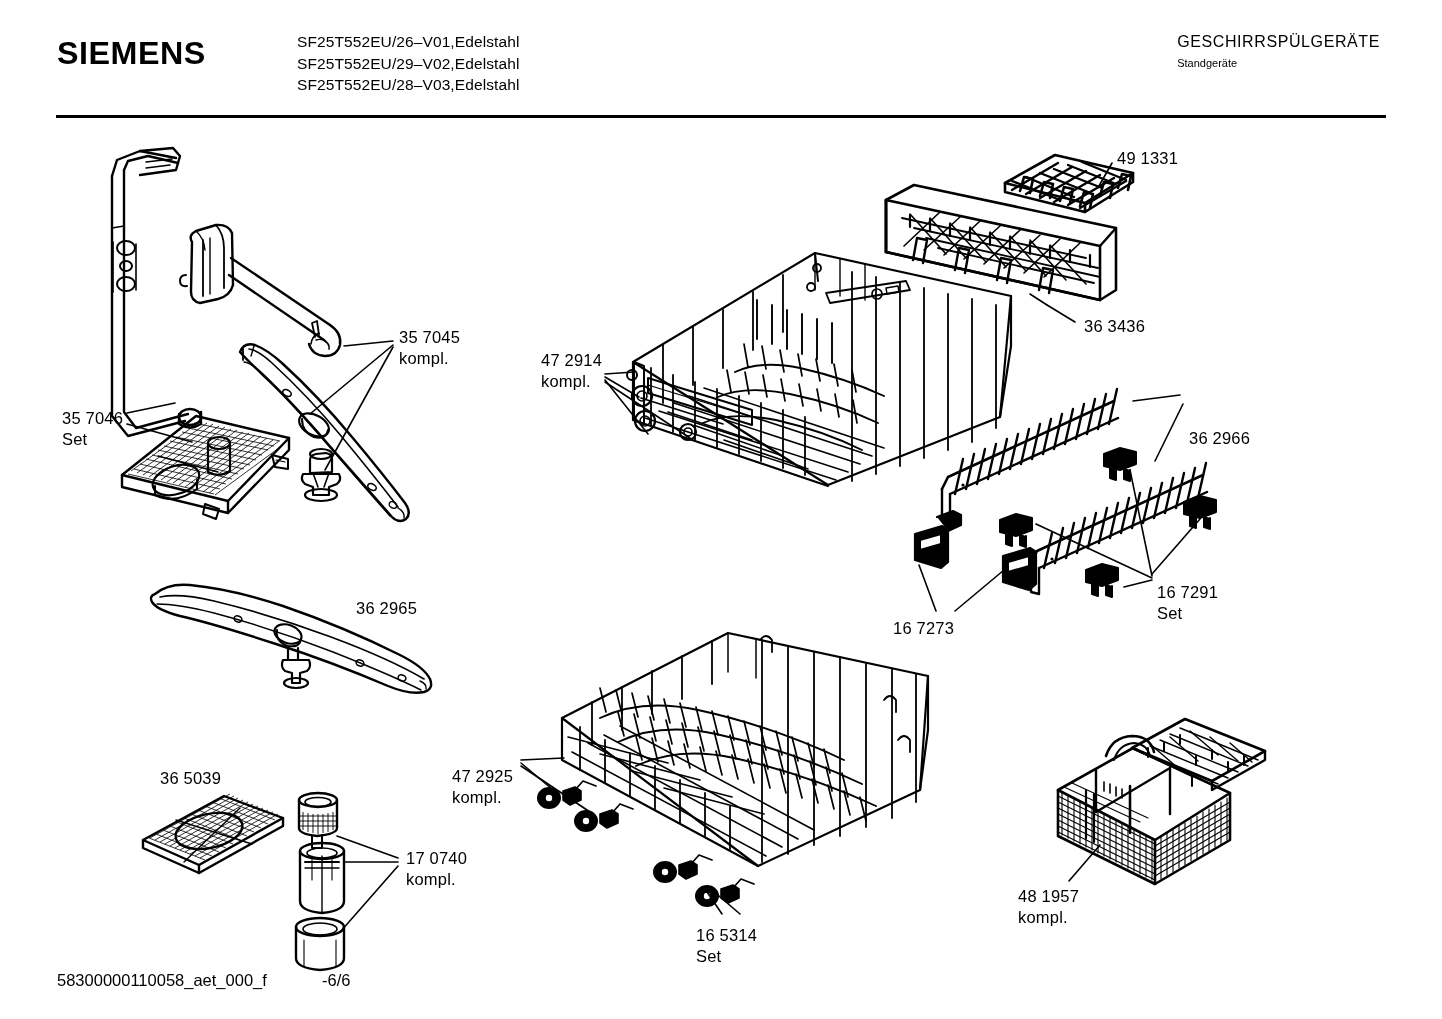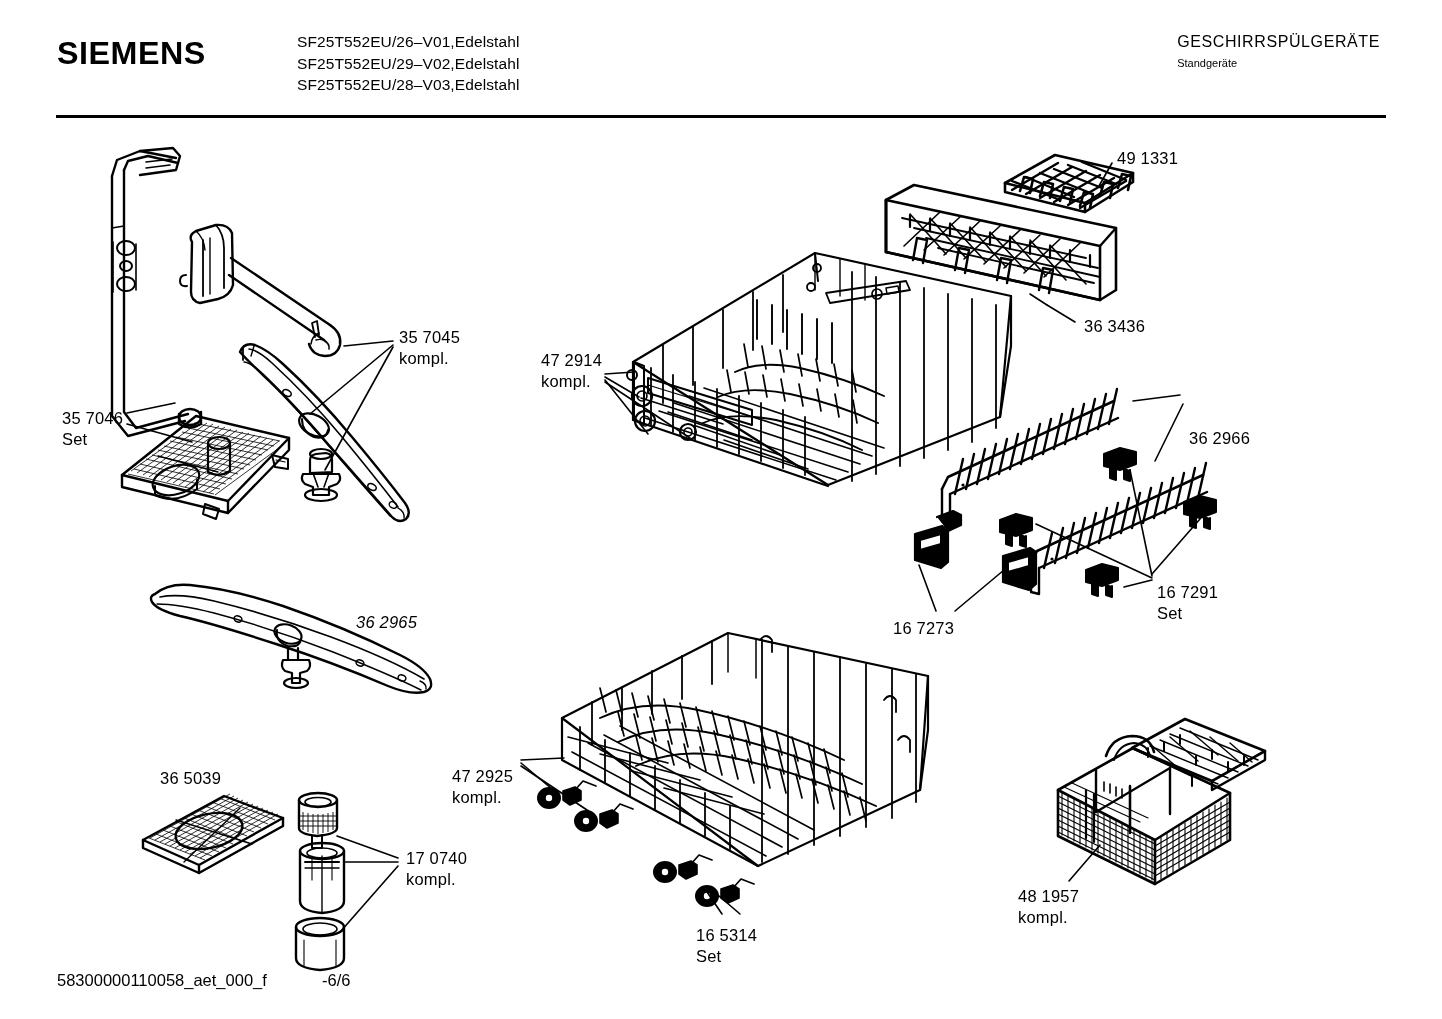--- a/index.html
+++ b/index.html
@@ -817,21 +817,21 @@
   <div class="label" style="left:62px;top:408px;">
     <span>35 7046</span>
     <span class="l2">Set</span>
   </div>
 
   <div class="label" style="left:399px;top:327px;">
     <span>35 7045</span>
     <span class="l2">kompl.</span>
   </div>
 
-  <div class="label" style="left:356px;top:612px;font-style:italic;">
+  <div class="label" style="left:356px;top:598px;">
     <span>36 2965</span>
   </div>
 
   <div class="label" style="left:160px;top:768px;">
     <span>36 5039</span>
   </div>
 
   <div class="label" style="left:406px;top:848px;">
     <span>17 0740</span>
     <span class="l2">kompl.</span>

